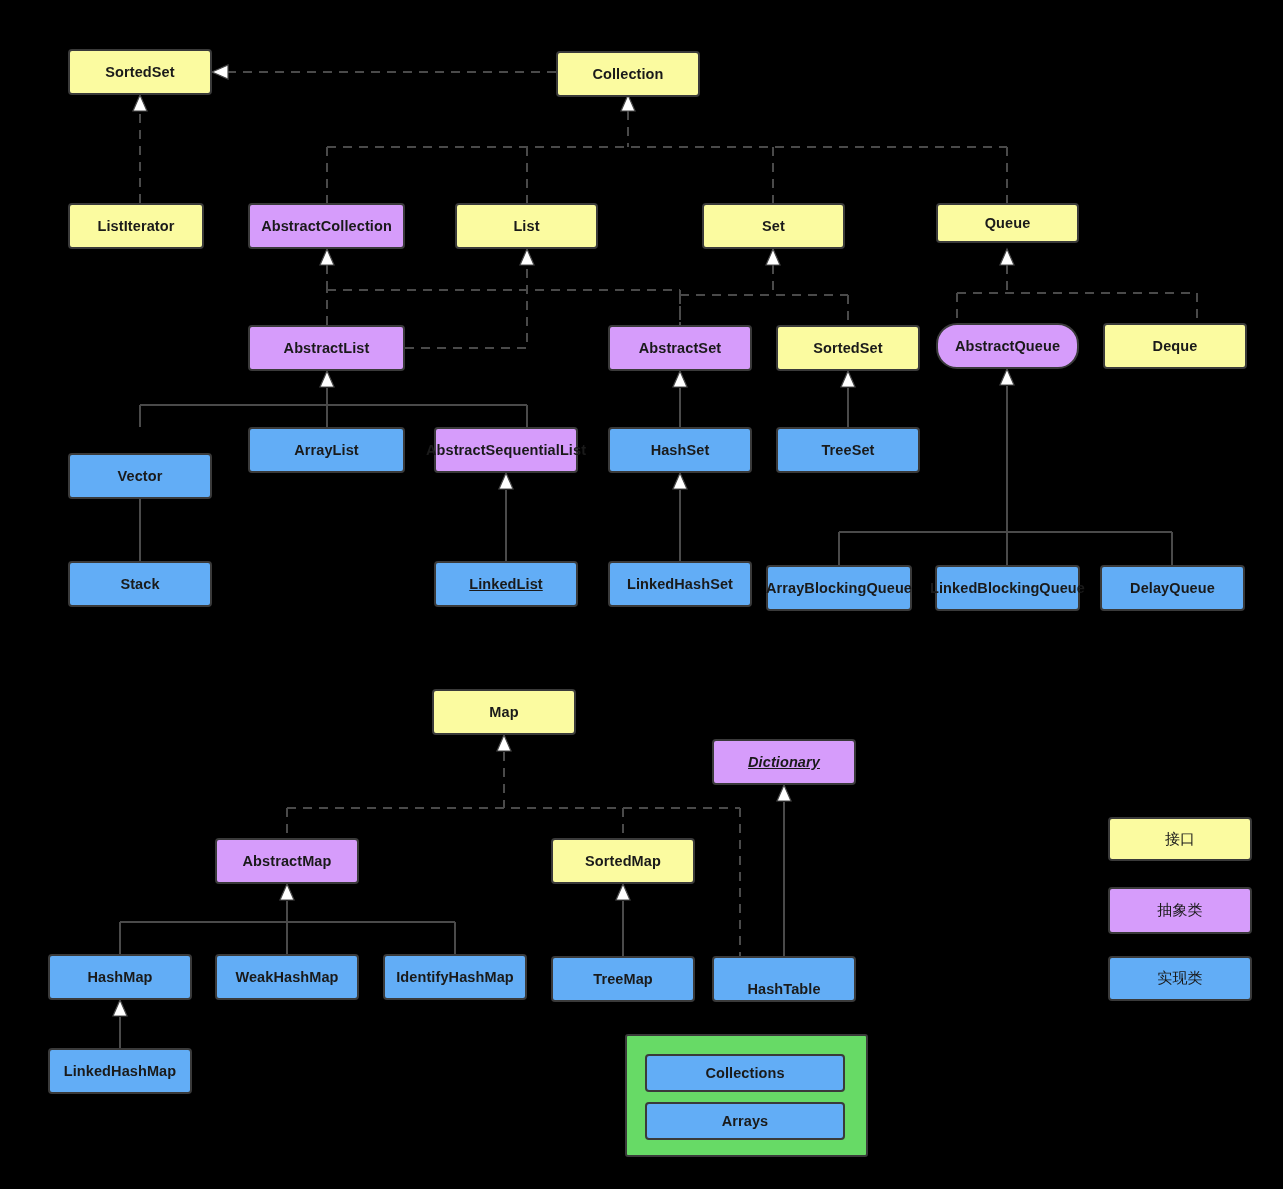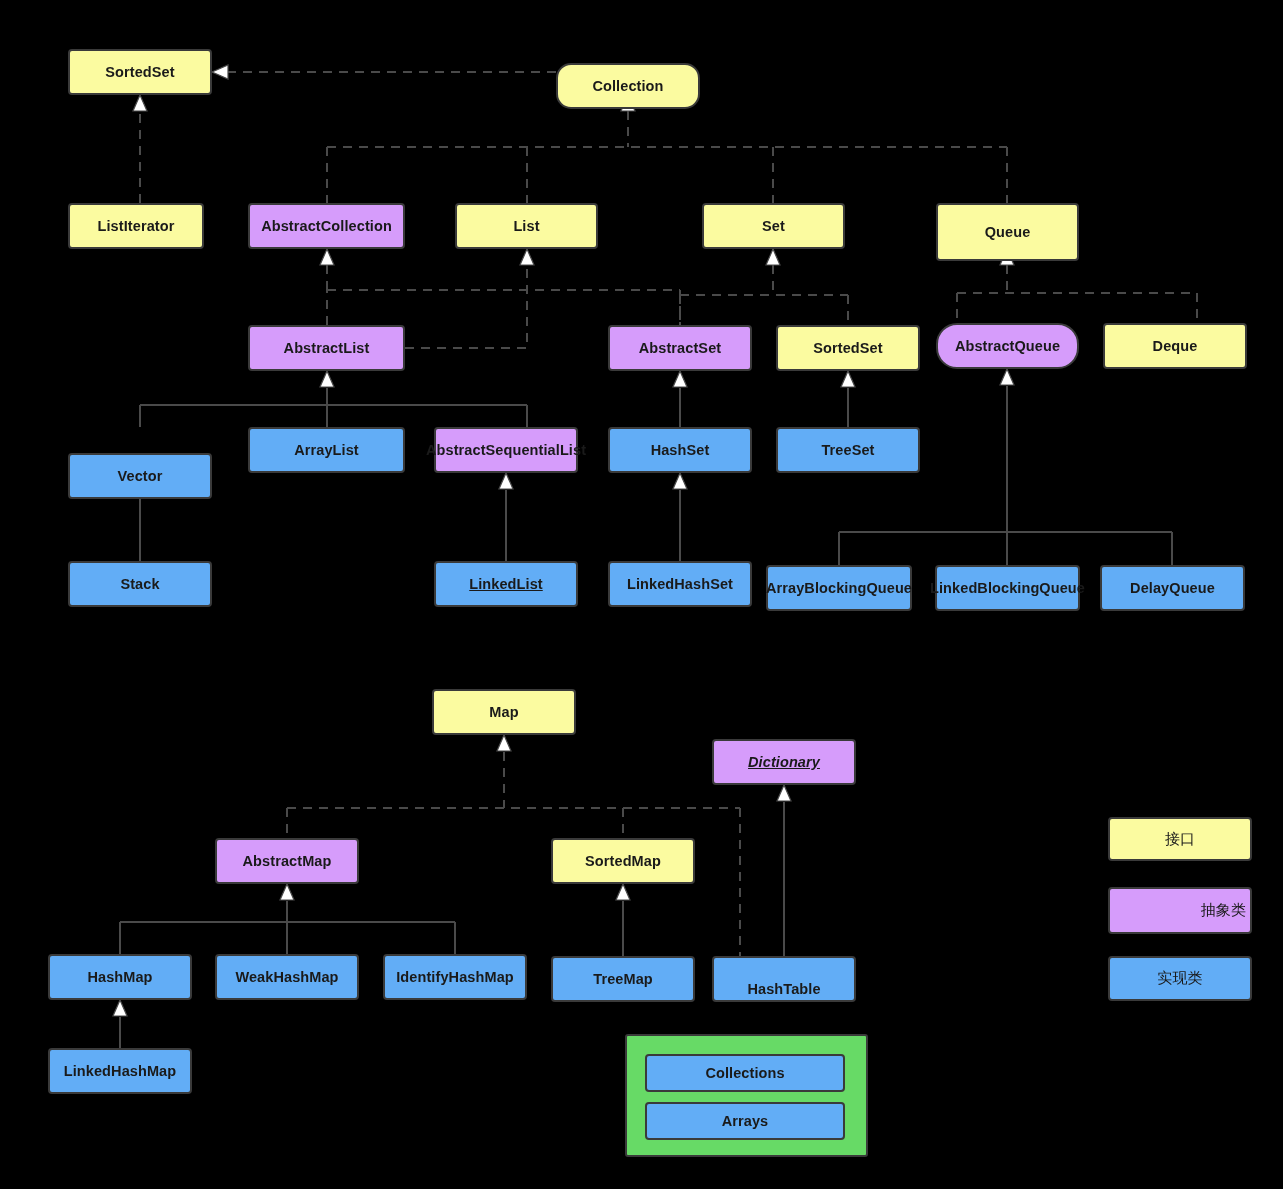--- a/index.html
+++ b/index.html
@@ -155,36 +155,36 @@
     <path class="ln" d="M120,1048 L120,1017"></path>
     <polygon class="arrowhead" points="120,1000 113,1016 127,1016"></polygon>
   </svg>
 
   <div class="util-group" style="left: 625px; top: 1034px; width: 243px; height: 123px;"></div>
 
   <div id="nodes-layer">
       <div class="node iface" style="left: 68px; top: 49px; width: 144px; height: 46px;">
         <span>SortedSet</span>
       </div>
-      <div class="node iface" style="left: 556px; top: 63px; width: 144px; height: 46px; border-radius: 15px;">
+      <div class="node iface" style="left: 556px; top: 51px; width: 144px; height: 46px;">
         <span>Collection</span>
       </div>
       <div class="node iface" style="left: 68px; top: 203px; width: 136px; height: 46px; justify-content: center;">
         <span>ListIterator</span>
       </div>
       <div class="node abstract" style="left: 248px; top: 203px; width: 157px; height: 46px;">
         <span>AbstractCollection</span>
       </div>
       <div class="node iface" style="left: 455px; top: 203px; width: 143px; height: 46px;">
         <span>List</span>
       </div>
       <div class="node iface" style="left: 702px; top: 203px; width: 143px; height: 46px;">
         <span>Set</span>
       </div>
-      <div class="node iface" style="left: 936px; top: 203px; width: 143px; height: 58px;">
+      <div class="node iface" style="left: 936px; top: 203px; width: 143px; height: 40px;">
         <span>Queue</span>
       </div>
       <div class="node abstract" style="left: 248px; top: 325px; width: 157px; height: 46px;">
         <span>AbstractList</span>
       </div>
       <div class="node abstract" style="left: 608px; top: 325px; width: 144px; height: 46px;">
         <span>AbstractSet</span>
       </div>
       <div class="node iface" style="left: 776px; top: 325px; width: 144px; height: 46px;">
         <span>SortedSet</span>
@@ -262,21 +262,21 @@
         <span>Collections</span>
       </div>
       <div class="node impl" style="left: 645px; top: 1102px; width: 200px; height: 38px;">
         <span>Arrays</span>
       </div>
     </div>
   <div id="legend-layer">
       <div class="node iface cjk" style="left: 1108px; top: 817px; width: 144px; height: 44px;">
         <span>接口</span>
       </div>
-      <div class="node abstract cjk" style="left: 1108px; top: 887px; width: 144px; height: 47px; justify-content: flex-end;">
+      <div class="node abstract cjk" style="left: 1108px; top: 887px; width: 144px; height: 47px;">
         <span>抽象类</span>
       </div>
       <div class="node impl cjk" style="left: 1108px; top: 956px; width: 144px; height: 45px;">
         <span>实现类</span>
       </div>
     </div>
 
 </div>
 
 </body></html>

